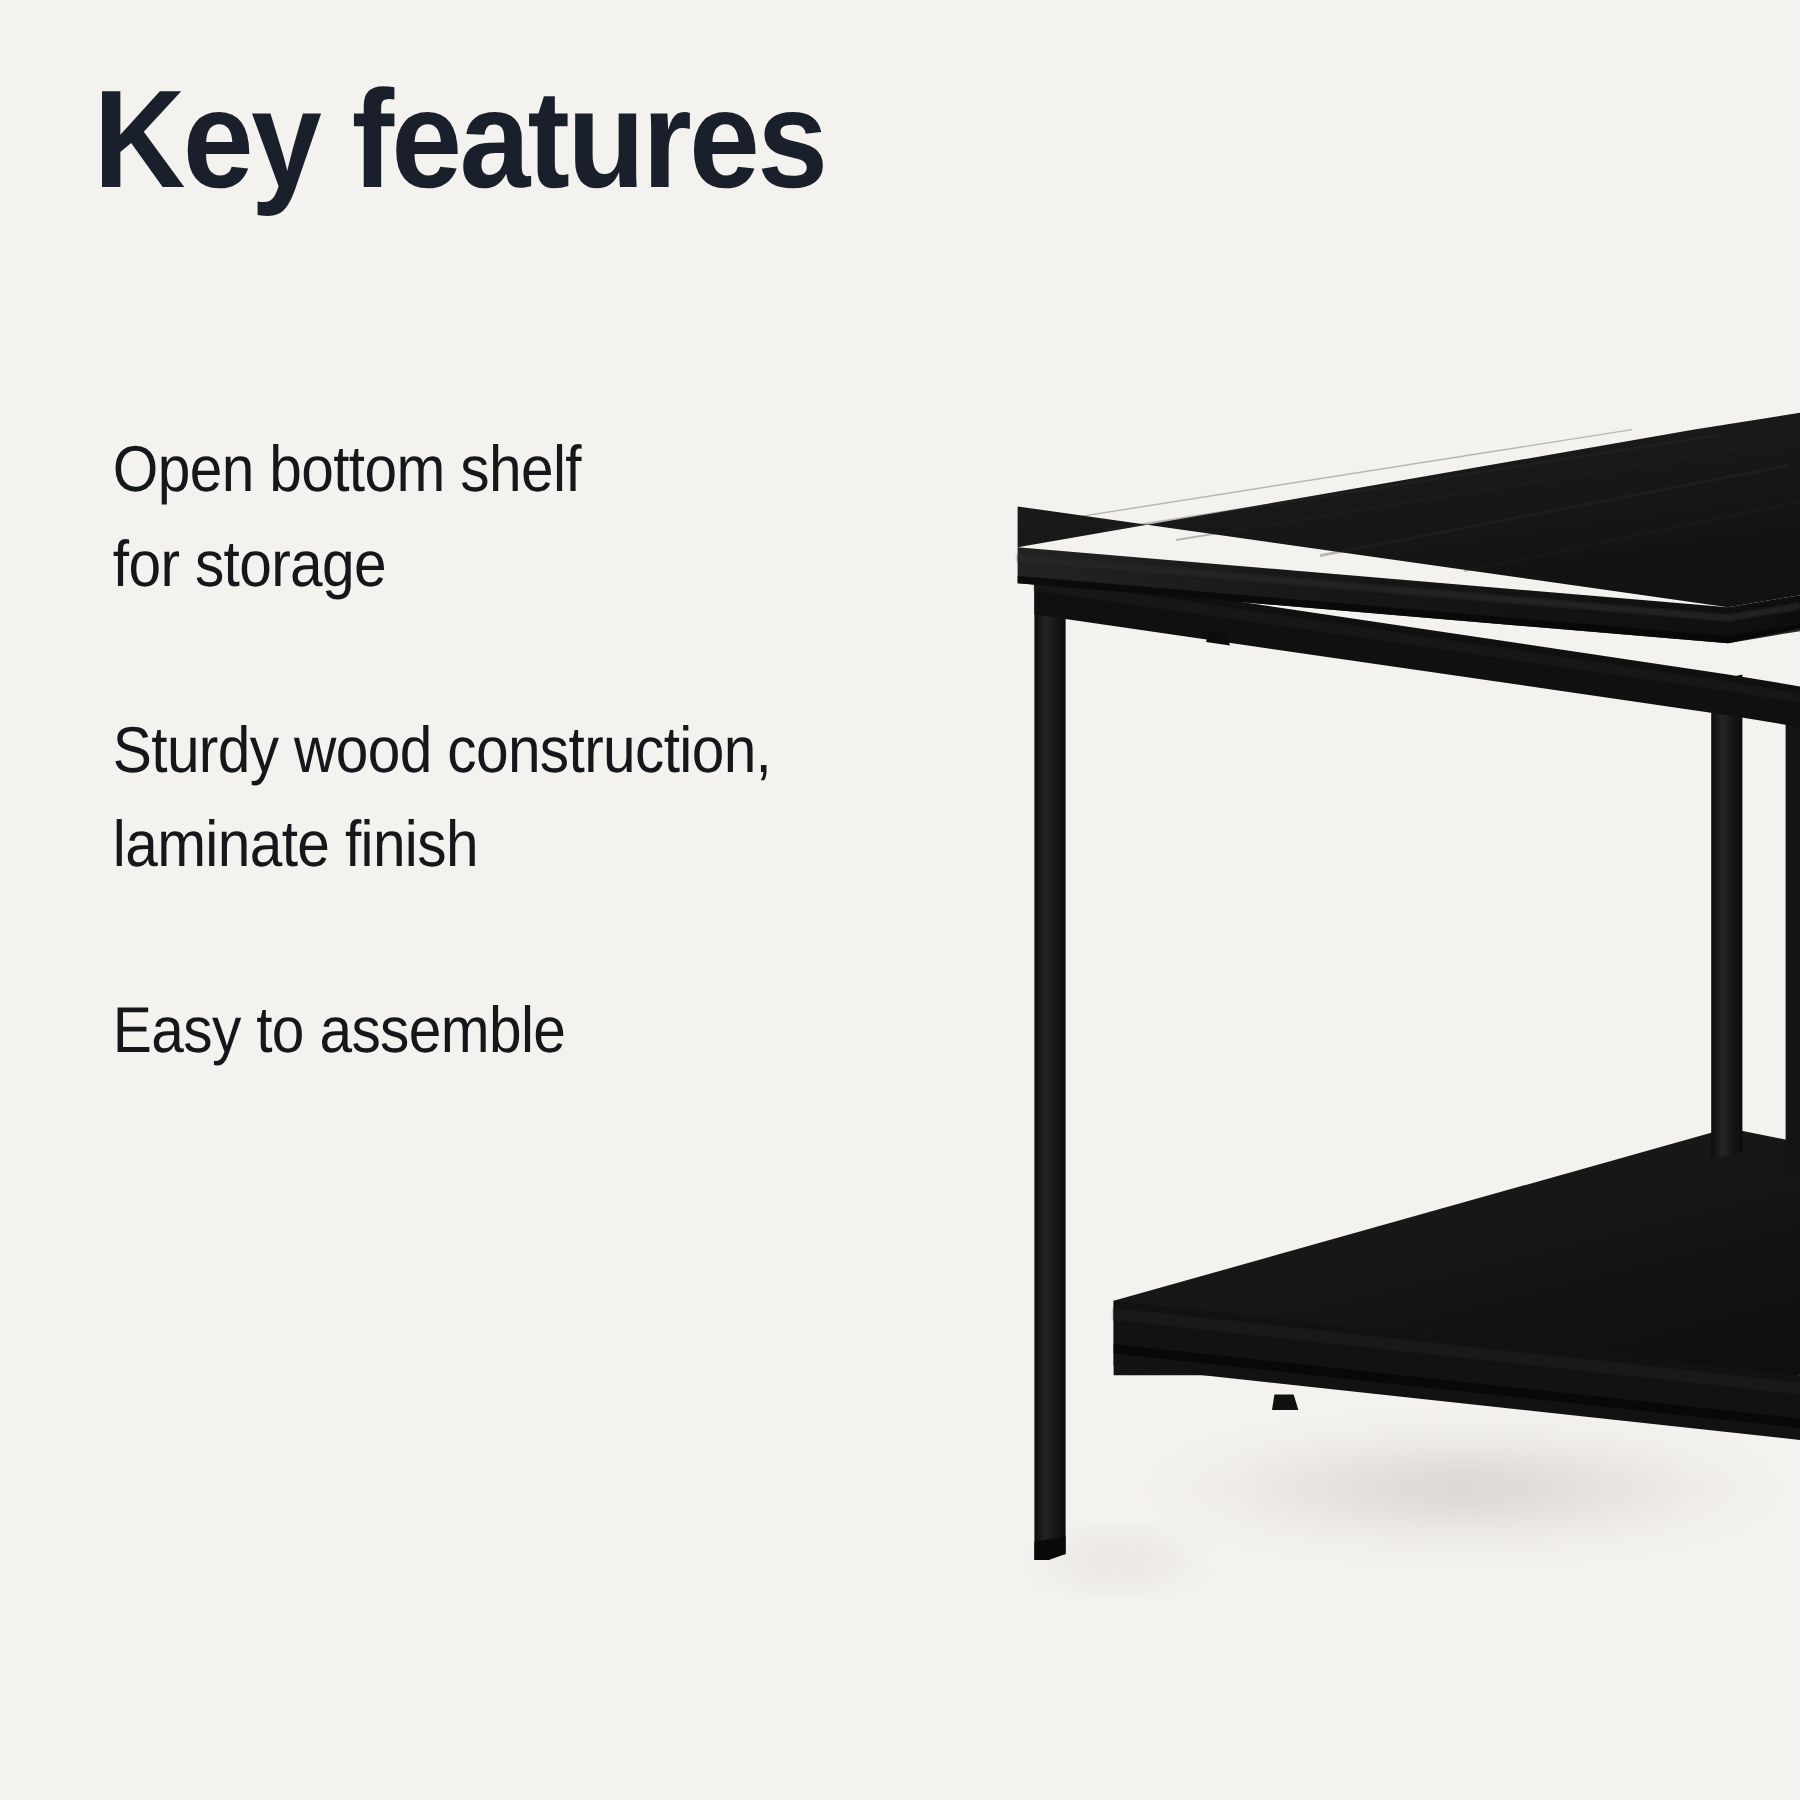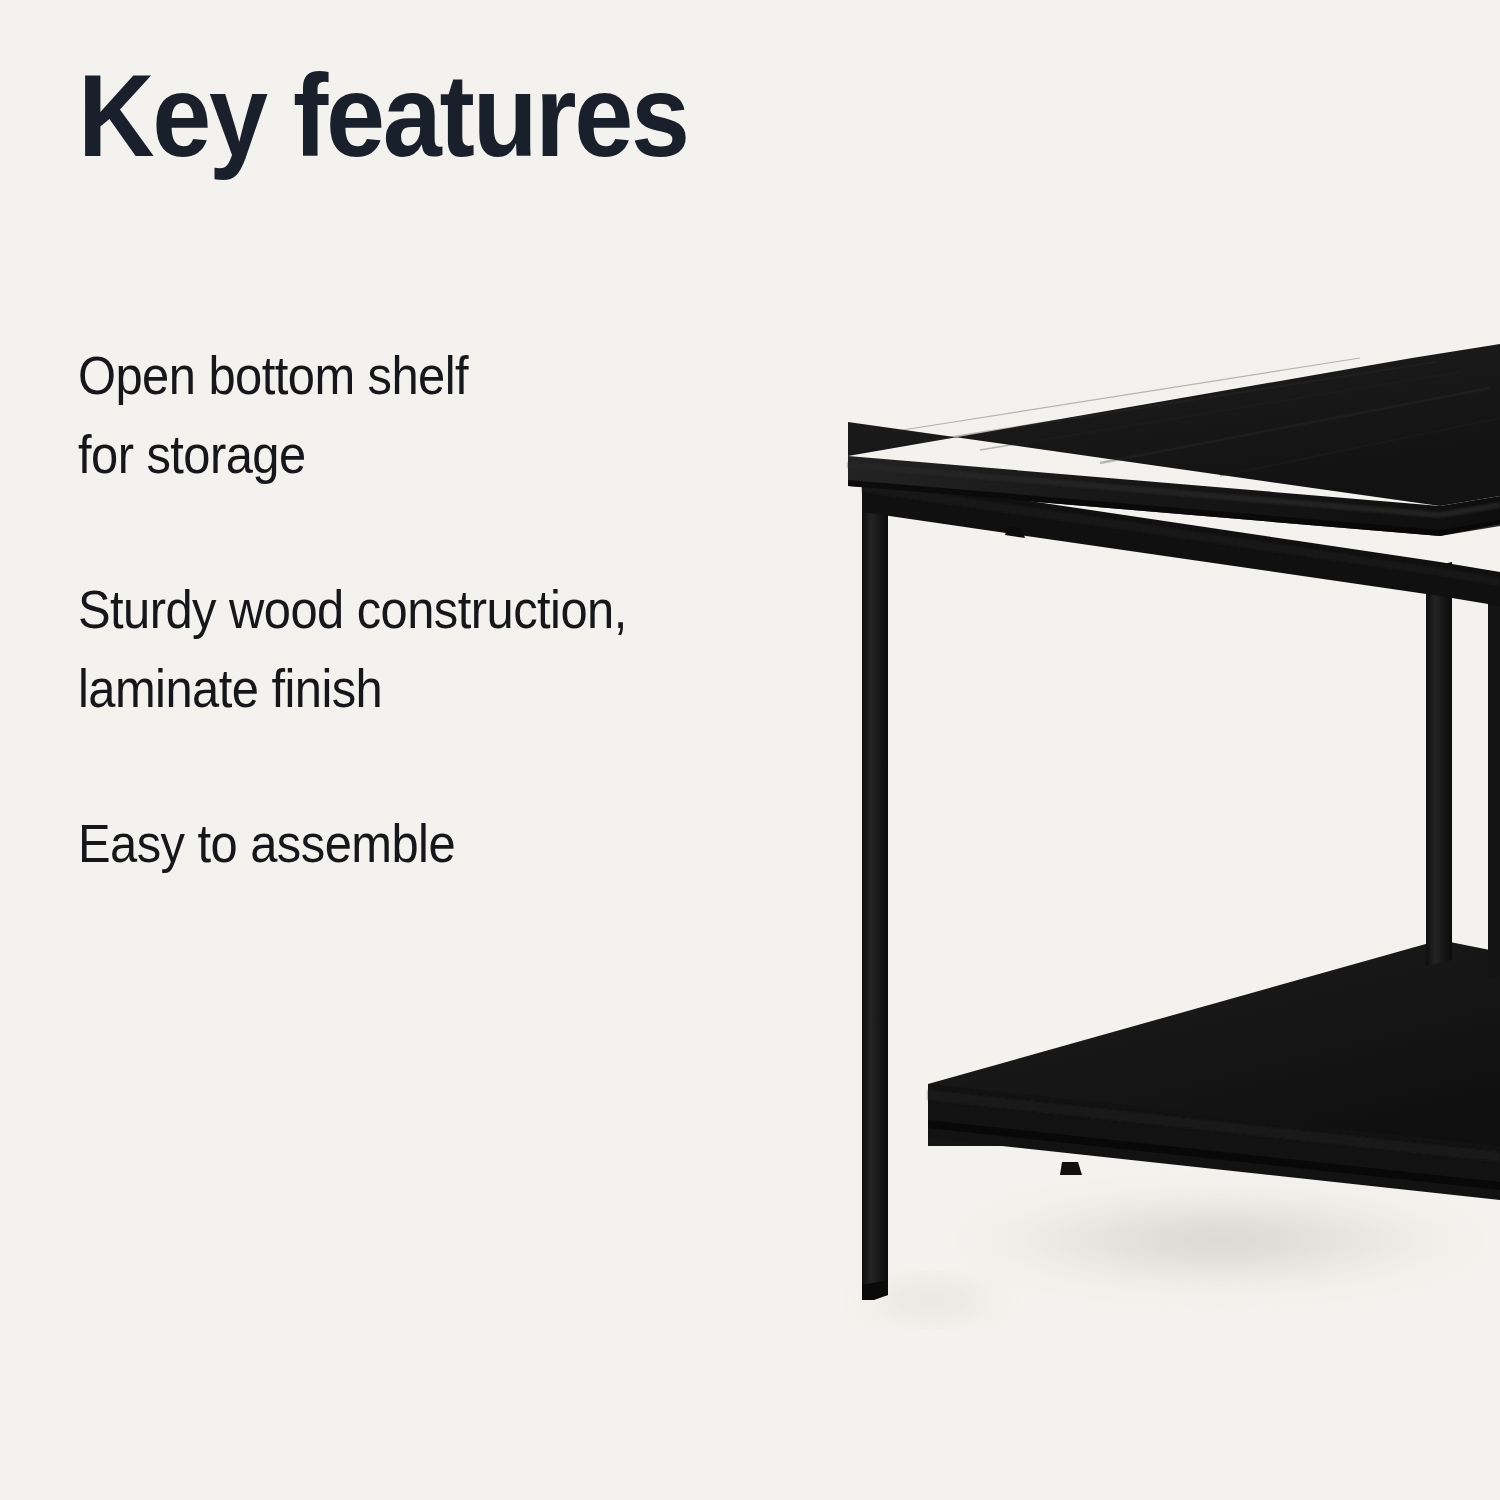--- a/index.html
+++ b/index.html
@@ -46,21 +46,21 @@
     transform-origin: left top;
     white-space: nowrap;
   }
 
   .feature-list {
     position: absolute;
     left: 0;
     top: 336px;
     width: 790px;
     list-style: none;
-    margin: 0;
+    margin: 16px;
     padding: 0;
   }
 
   .feature-item {
     font-family: "Liberation Sans", sans-serif;
     font-size: 54px;
     line-height: 79px;
     font-weight: normal;
     letter-spacing: -0.6px;
     color: #16171A;

